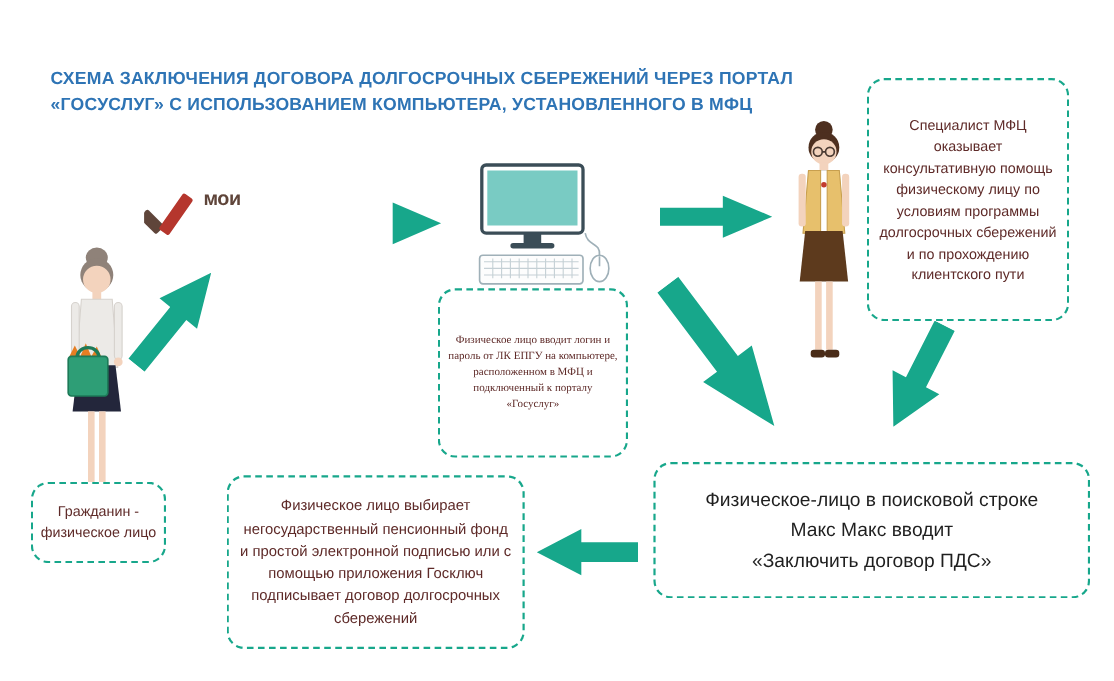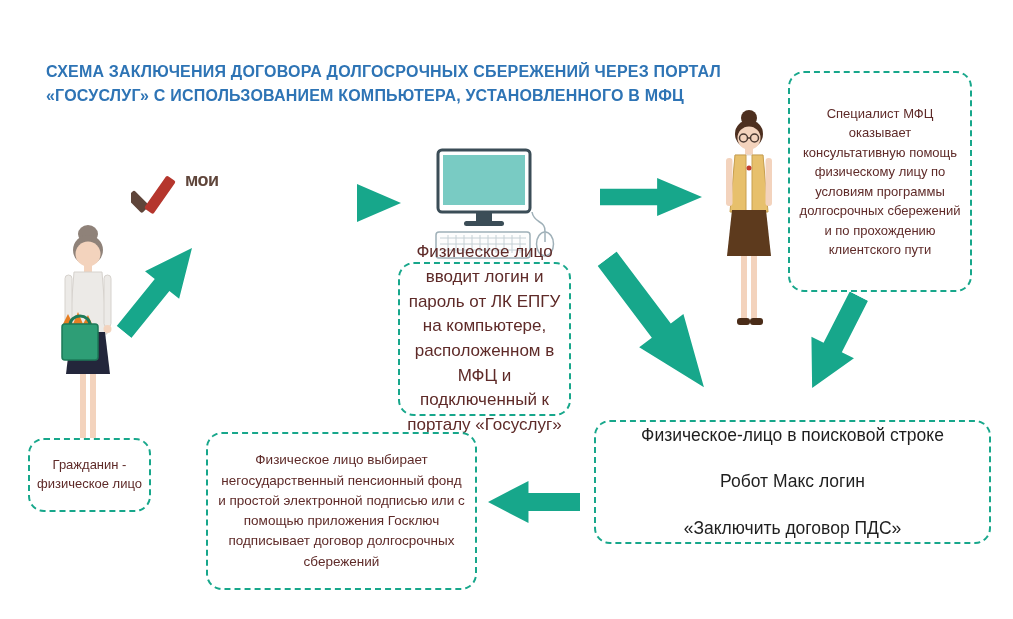--- a/index.html
+++ b/index.html
@@ -15,23 +15,23 @@
   }
 
   
   .box {
     position:absolute; border:2px dashed var(--accent); border-radius:16px;
     background:#ffffff; display:flex; flex-direction:column;
     align-items:center; justify-content:center; text-align:center;
     color:var(--box-text); line-height:1.45;
   }
   .box-citizen    { left:28px;  top:438px; width:123px; height:74px;  font-size:13px; padding:4px;align-items:flex-end; }
-  .box-login      { left:398px; top:262px; width:173px; height:154px; font-size:17px; padding:6px; }
+  .box-login      { left:398px; top:262px; width:173px; height:154px; font-size:10px; padding:6px;font-family:Liberation Serif, serif; }
   .box-specialist { left:788px; top:71px;  width:184px; height:221px; font-size:13px; padding:8px; line-height:1.5; }
-  .box-search     { left:594px; top:420px; width:397px; height:124px; font-size:17.5px; color:var(--text-dark); line-height:1.55;justify-content:space-between; }
+  .box-search     { left:594px; top:420px; width:397px; height:124px; font-size:17.5px; color:var(--text-dark); line-height:1.55; }
   .box-sign       { left:206px; top:432px; width:271px; height:158px; font-size:13.5px; padding:8px; line-height:1.5; }
 
   
   .arrow { position:absolute; display:block; }
   .arrow polygon { fill:var(--accent); }
   .arrow-a { left:104px; top:267px; width:108px; height:46px; transform:rotate(-51deg); }
   .arrow-b { left:356px; top:183px; width:46px;  height:40px; }
   .arrow-c { left:600px; top:177px; width:102px; height:40px; }
   .arrow-d { left:575px; top:294px; width:161px; height:58px; transform:rotate(53deg); }
   .arrow-e { left:784px; top:317px; width:103px; height:50px; transform:rotate(117deg); }
@@ -170,21 +170,21 @@
   <div class="box box-login">
     <span>Физическое лицо вводит логин и пароль от ЛК ЕПГУ на компьютере, расположенном в МФЦ и подключенный к порталу «Госуслуг»</span>
   </div>
 
   <div class="box box-specialist">
     <span>Специалист МФЦ оказывает консультативную помощь физическому лицу по условиям программы долгосрочных сбережений и по прохождению клиентского пути</span>
   </div>
 
   <div class="box box-search">
     <div>Физическое-лицо в поисковой строке</div>
-    <div>Робот Макс логин</div>
+    <div>Макс Макс вводит</div>
     <div>«Заключить договор ПДС»</div>
   </div>
 
   <div class="box box-sign">
     <span>Физическое лицо выбирает негосударственный пенсионный фонд и простой электронной подписью или с помощью приложения Госключ подписывает договор долгосрочных сбережений</span>
   </div>
 
 </div>
 
 </body></html>

